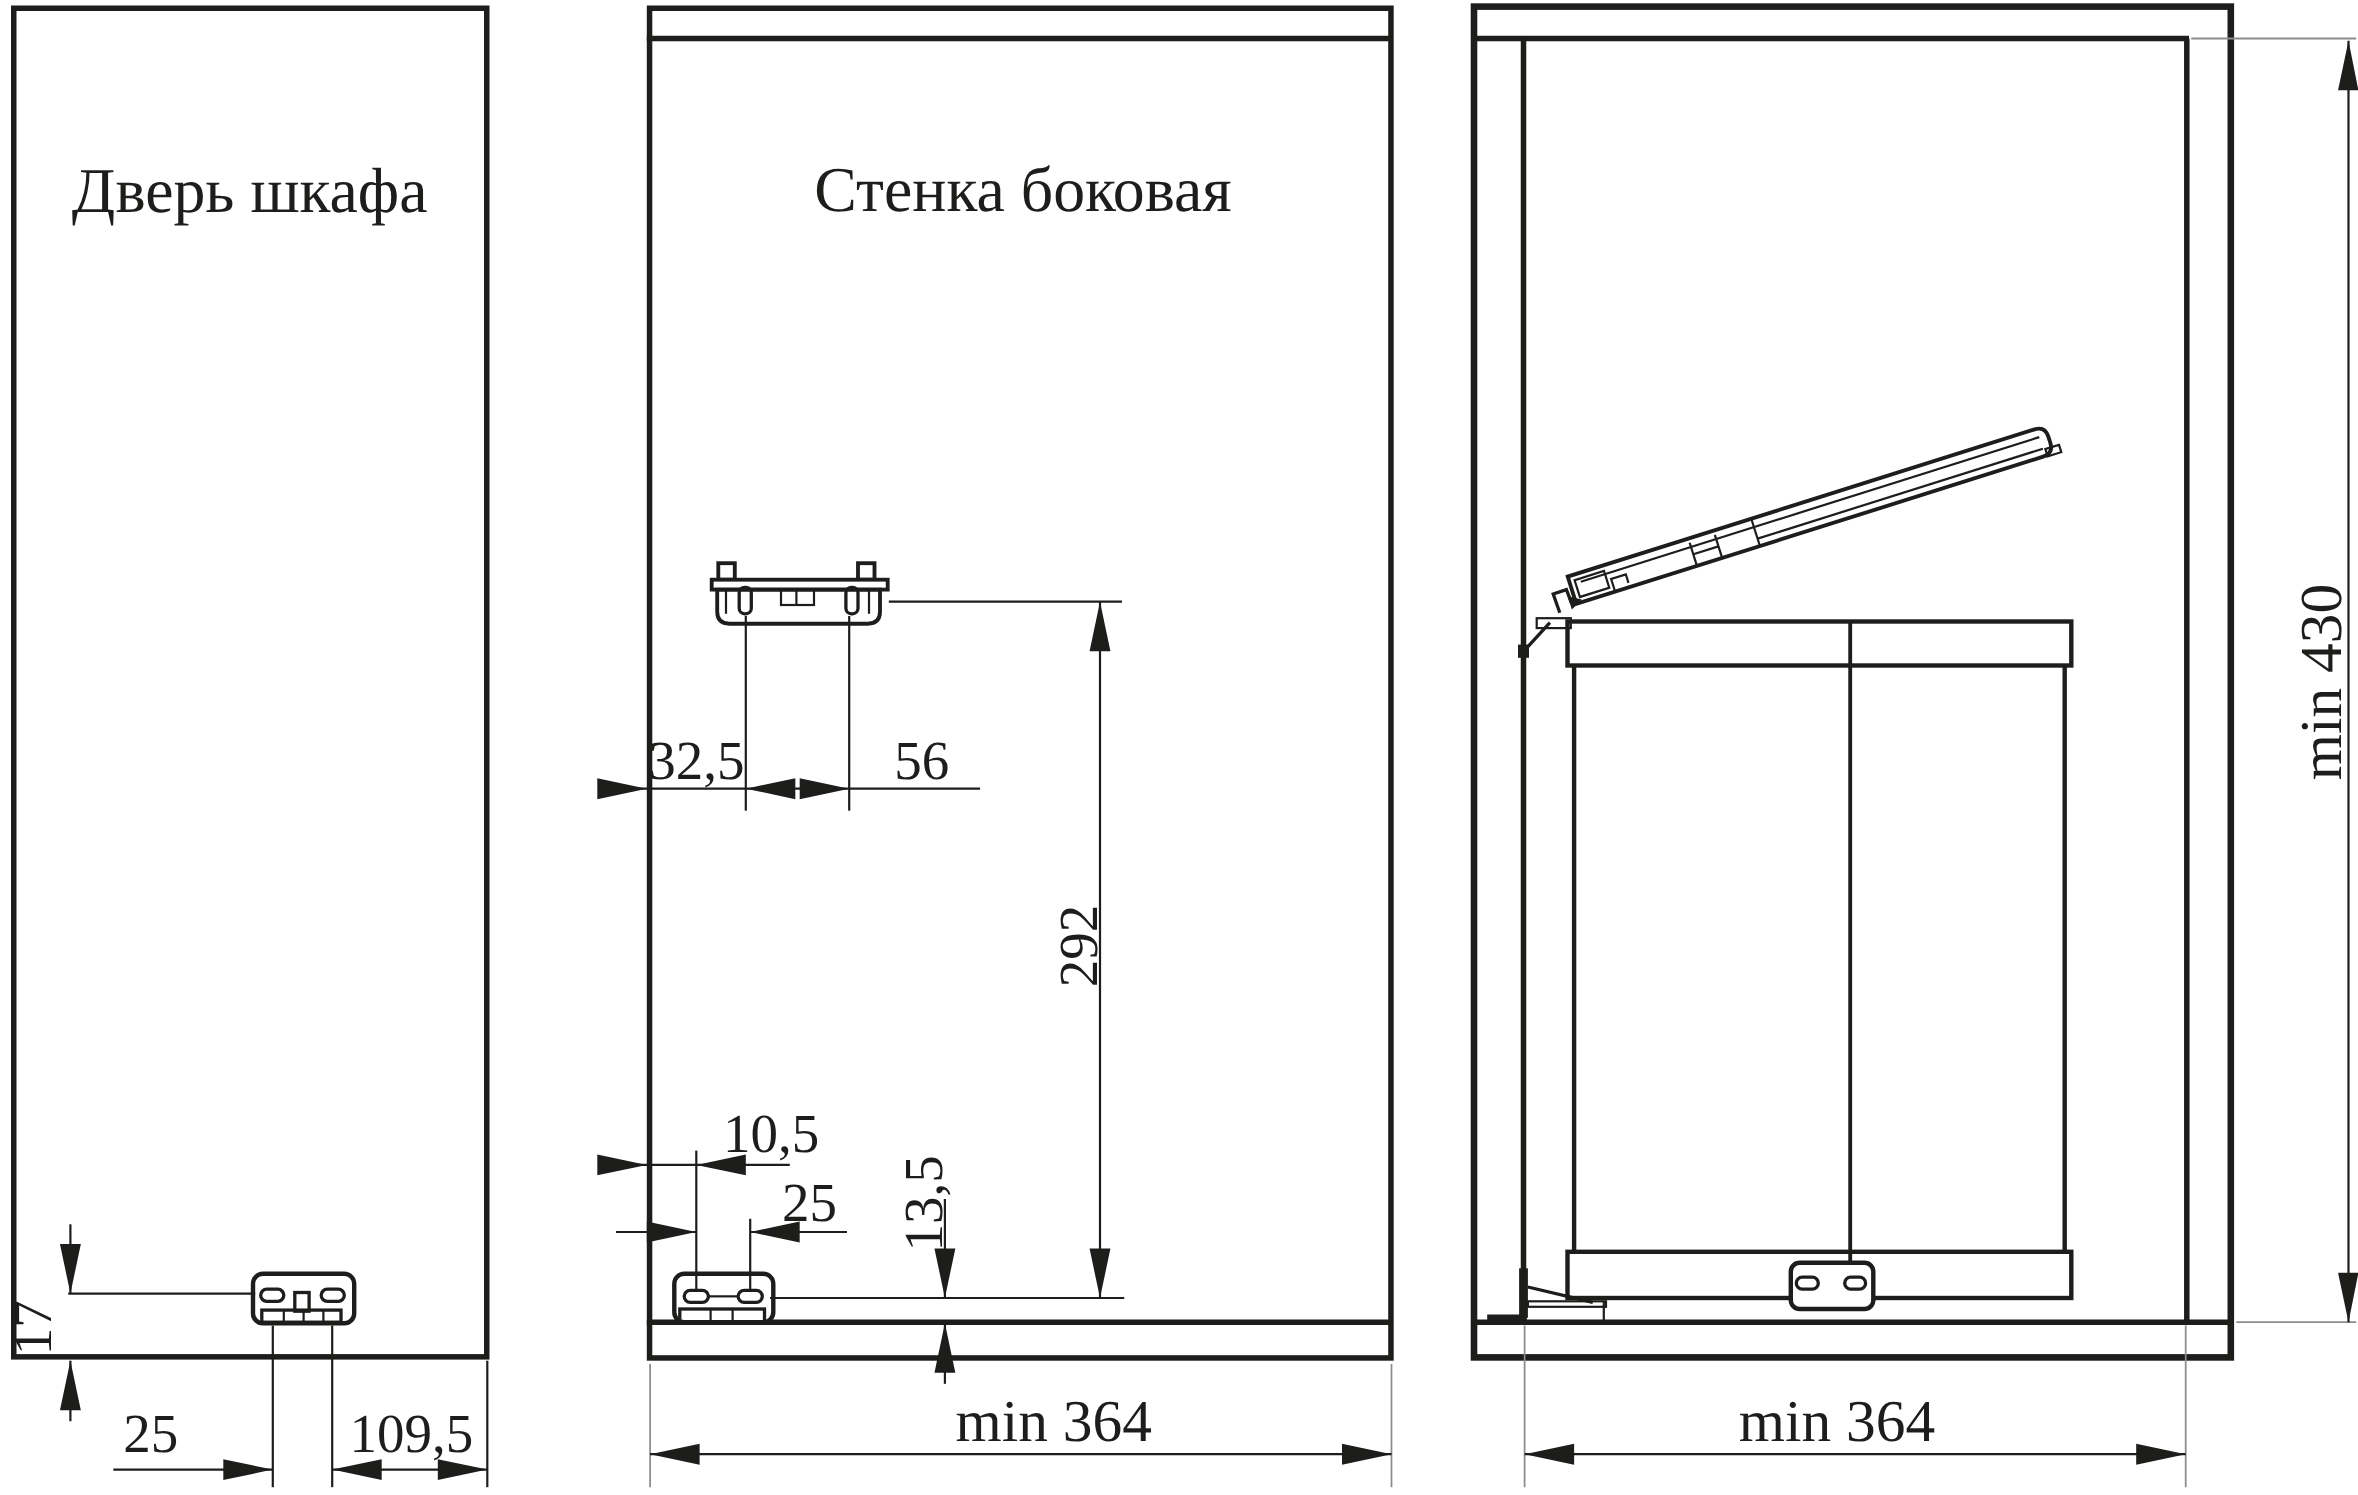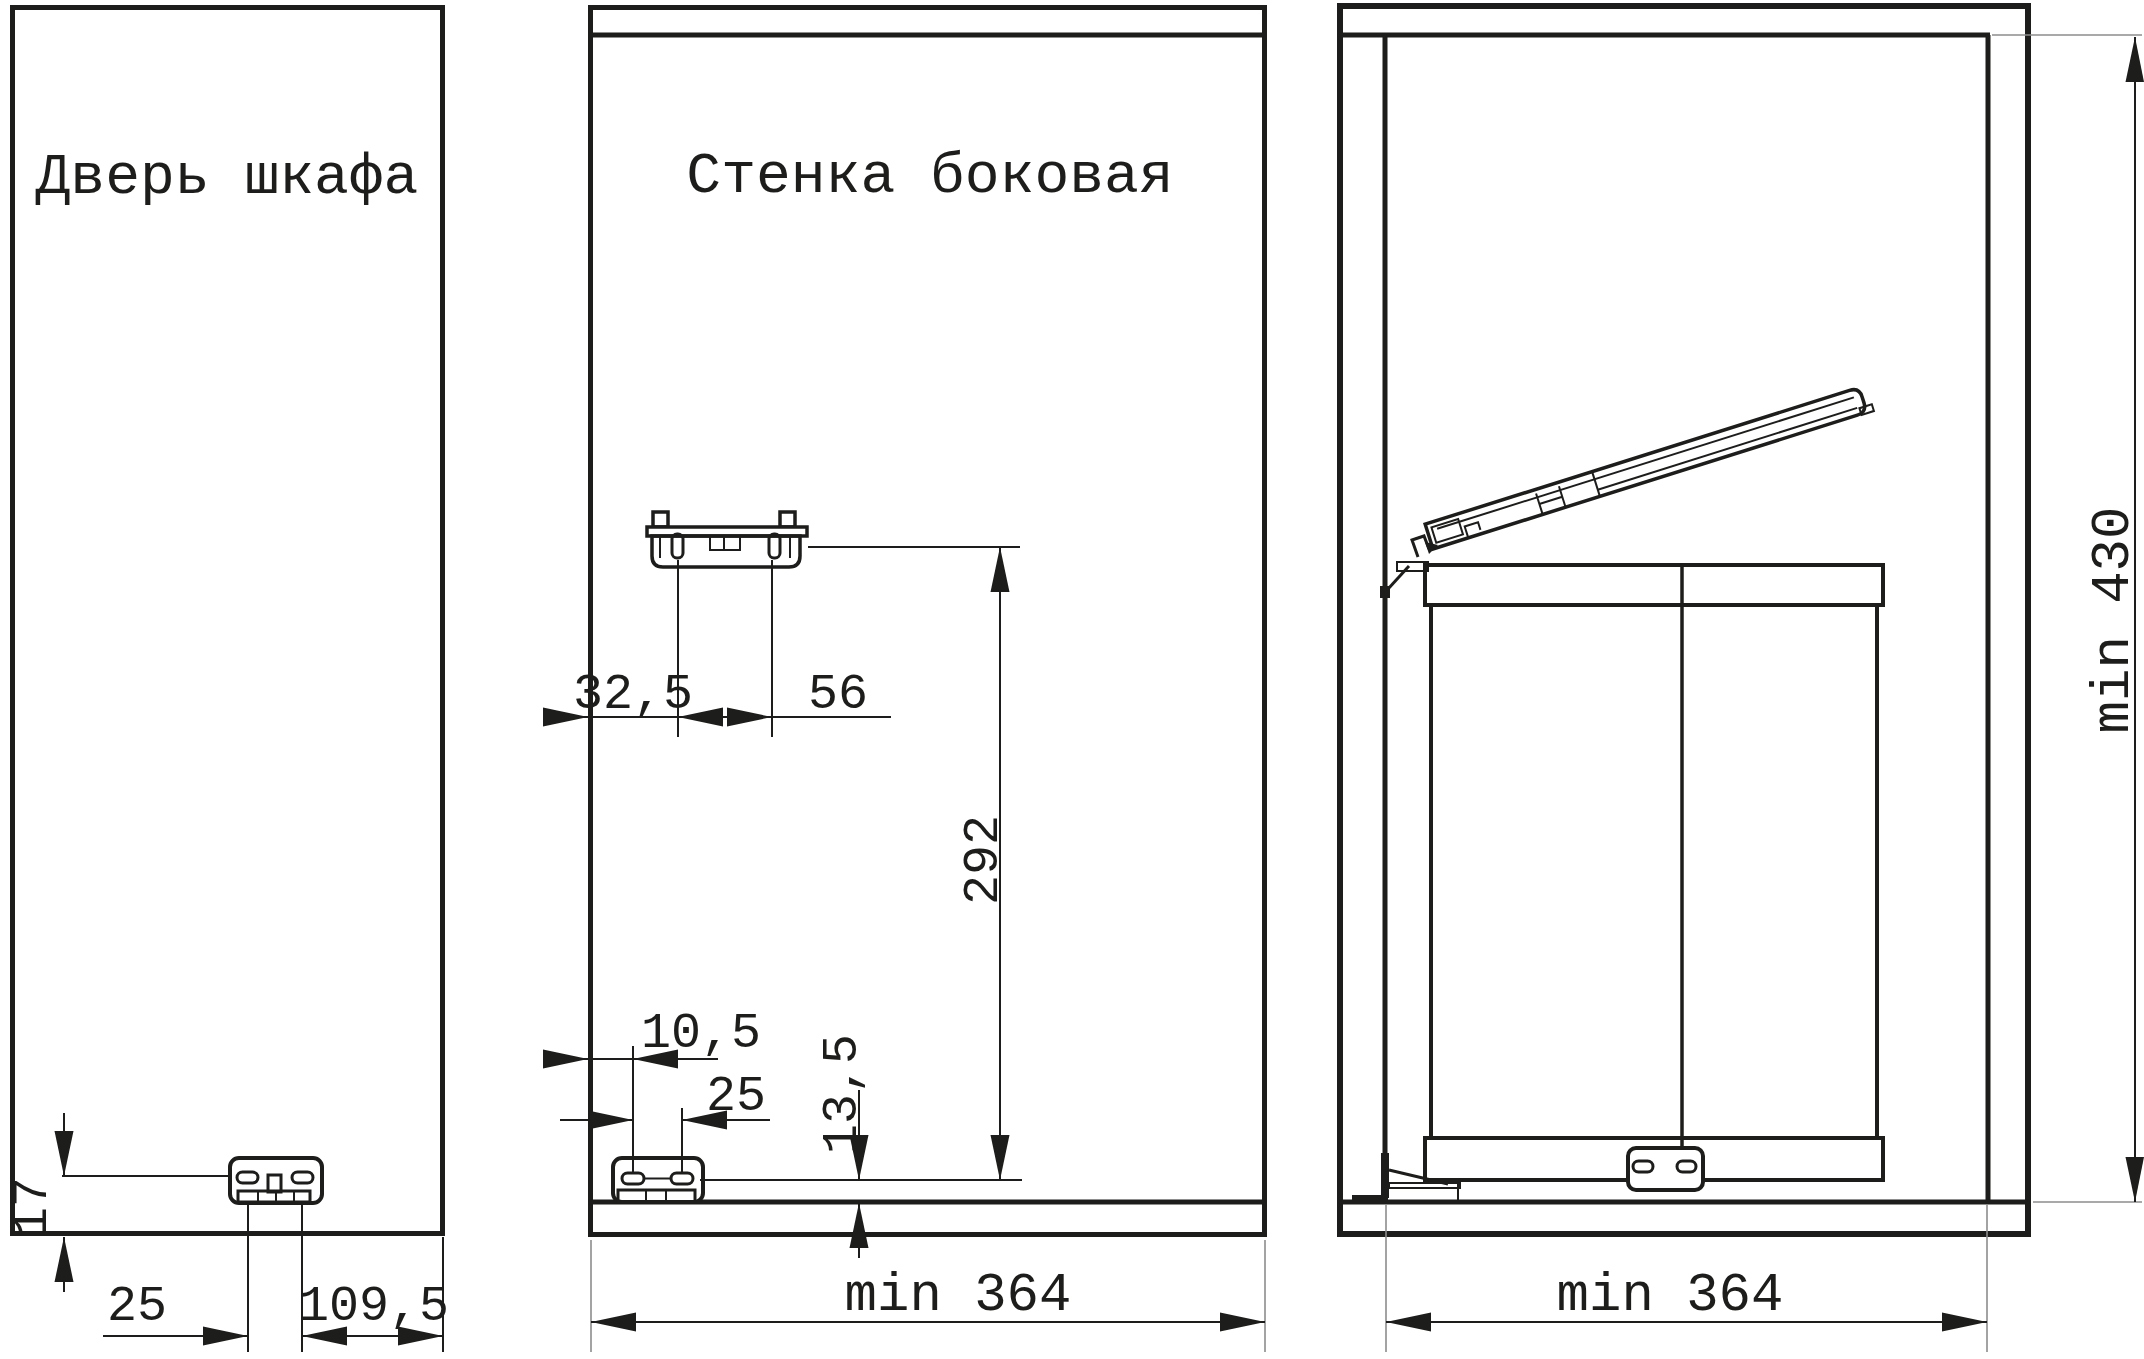--- a/index.html
+++ b/index.html
@@ -1,17 +1,17 @@
 <!DOCTYPE html>
 <html><head>
 <meta charset="utf-8">
 <style>
   html,body{margin:0;padding:0;background:#ffffff;}
   .page{position:relative;width:2144px;height:1359px;background:#ffffff;overflow:hidden;
-        font-family:Liberation Mono, monospace;}
+        font-family:Liberation Serif, serif;}
   svg{display:block;}
   text{fill:#1d1d1b;}
   .title-text{font-size:58px;}
   .dim-text{font-size:50px;}
   .min-text{font-size:54px;}
   .ln{stroke:#1d1d1b;fill:none;}
   .thick5{stroke-width:5;}
   .thick6{stroke-width:6;}
   .mid4{stroke-width:4;}
   .mid35{stroke-width:3.5;}

